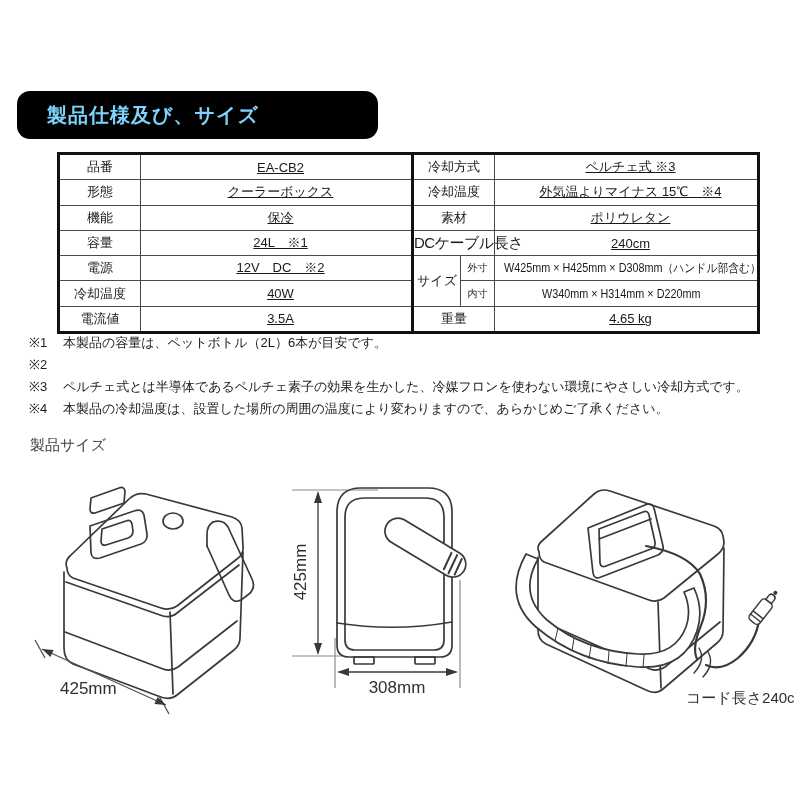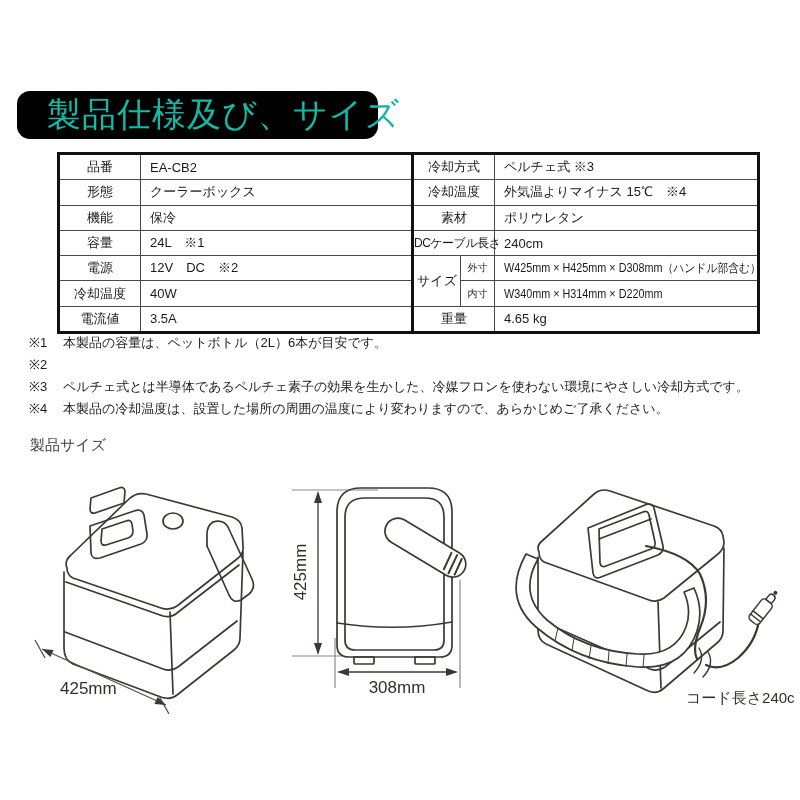--- a/index.html
+++ b/index.html
@@ -3,33 +3,33 @@
 <meta charset="utf-8">
 <style>
   html,body { margin:0; padding:0; background:#ffffff; }
   body { width:800px; height:800px; font-family:"Liberation Sans",sans-serif; }
   .page { position:relative; width:800px; height:800px; background:#ffffff; overflow:hidden; }
 
   
   .banner { position:absolute; left:17px; top:91px; width:361px; height:48px;
             background:#000000; border-radius:13px; display:flex; align-items:center;
             padding-left:30px; box-sizing:border-box; }
-  .banner .banner-text { color:#14b8a6; font-size:34px; font-weight:normal; letter-spacing:1px; white-space:nowrap; }
+  .banner .banner-text { color:#7dd3fc; font-size:20px; font-weight:bold; letter-spacing:1px; white-space:nowrap; }
 
   
   .spec-table { position:absolute; left:57px; top:152px; width:700px;
                 border-collapse:collapse; table-layout:fixed;
                 border:3px solid #111111;padding-left:9px; }
   .spec-table th, .spec-table td { border:1px solid #4a4a4a; font-weight:normal;
                 font-size:13px; color:#1a1a1a; padding:0; height:24.3px;
                 white-space:nowrap; overflow:visible; }
   .spec-table th.lab { text-align:center; }
-  .spec-table td.val { text-align:left; padding-left:9px; }
+  .spec-table td.val { text-align:center; padding-left:9px;text-decoration:underline; }
   .spec-table .mid { border-left:3px solid #111111; }
-  .spec-table .small-lab { font-size:12px; letter-spacing:-0.5px; }
+  .spec-table .small-lab { font-size:15px; letter-spacing:-0.5px; }
   .spec-table .sub-lab { font-size:10px; }
   .cond { display:inline-block; font-size:12px; transform:scaleX(0.9); transform-origin:left center; }
 
   
   .notes { position:absolute; left:29px; top:332px; width:755px; }
   .note { display:flex; font-size:13px; color:#1c1c1c; line-height:22px; white-space:nowrap; }
   .note .mk { width:34px; flex:none; }
 
   .size-title { position:absolute; left:30px; top:436px; font-size:15px; color:#404040; }
 

